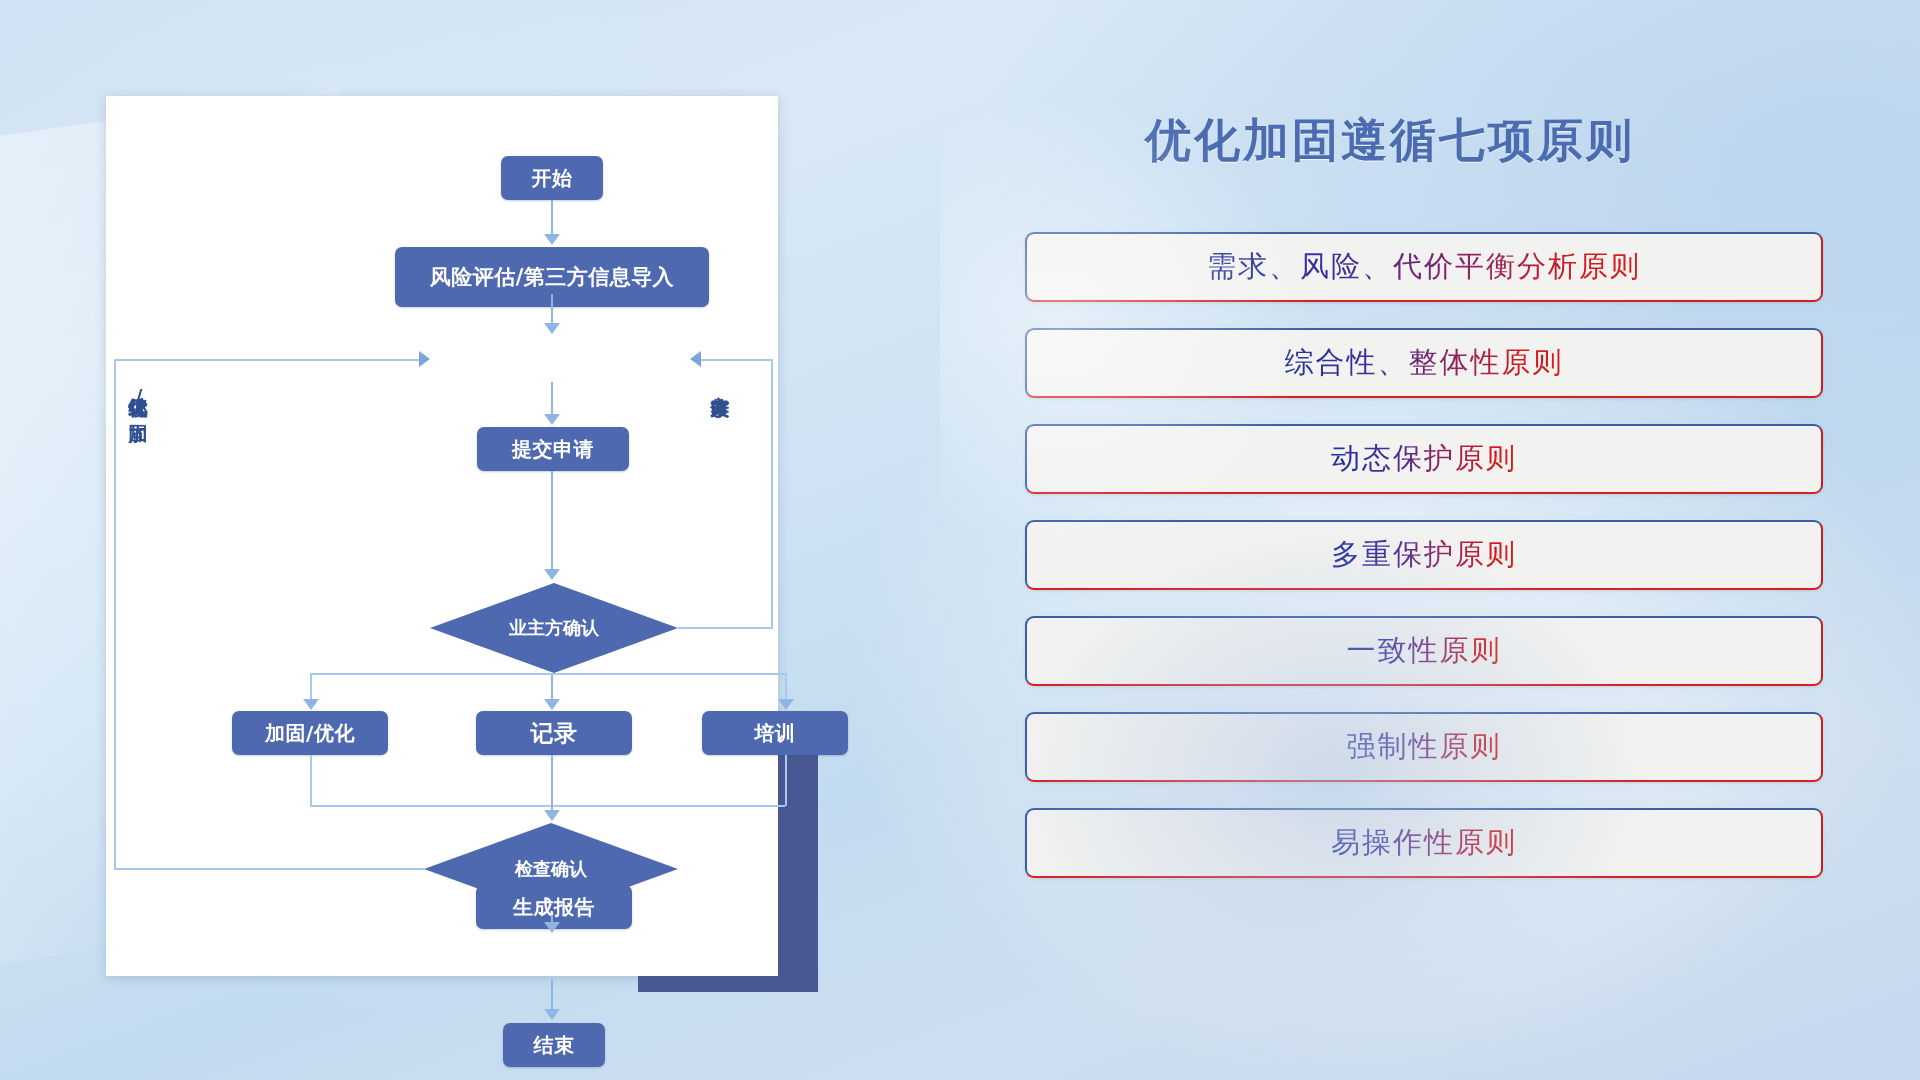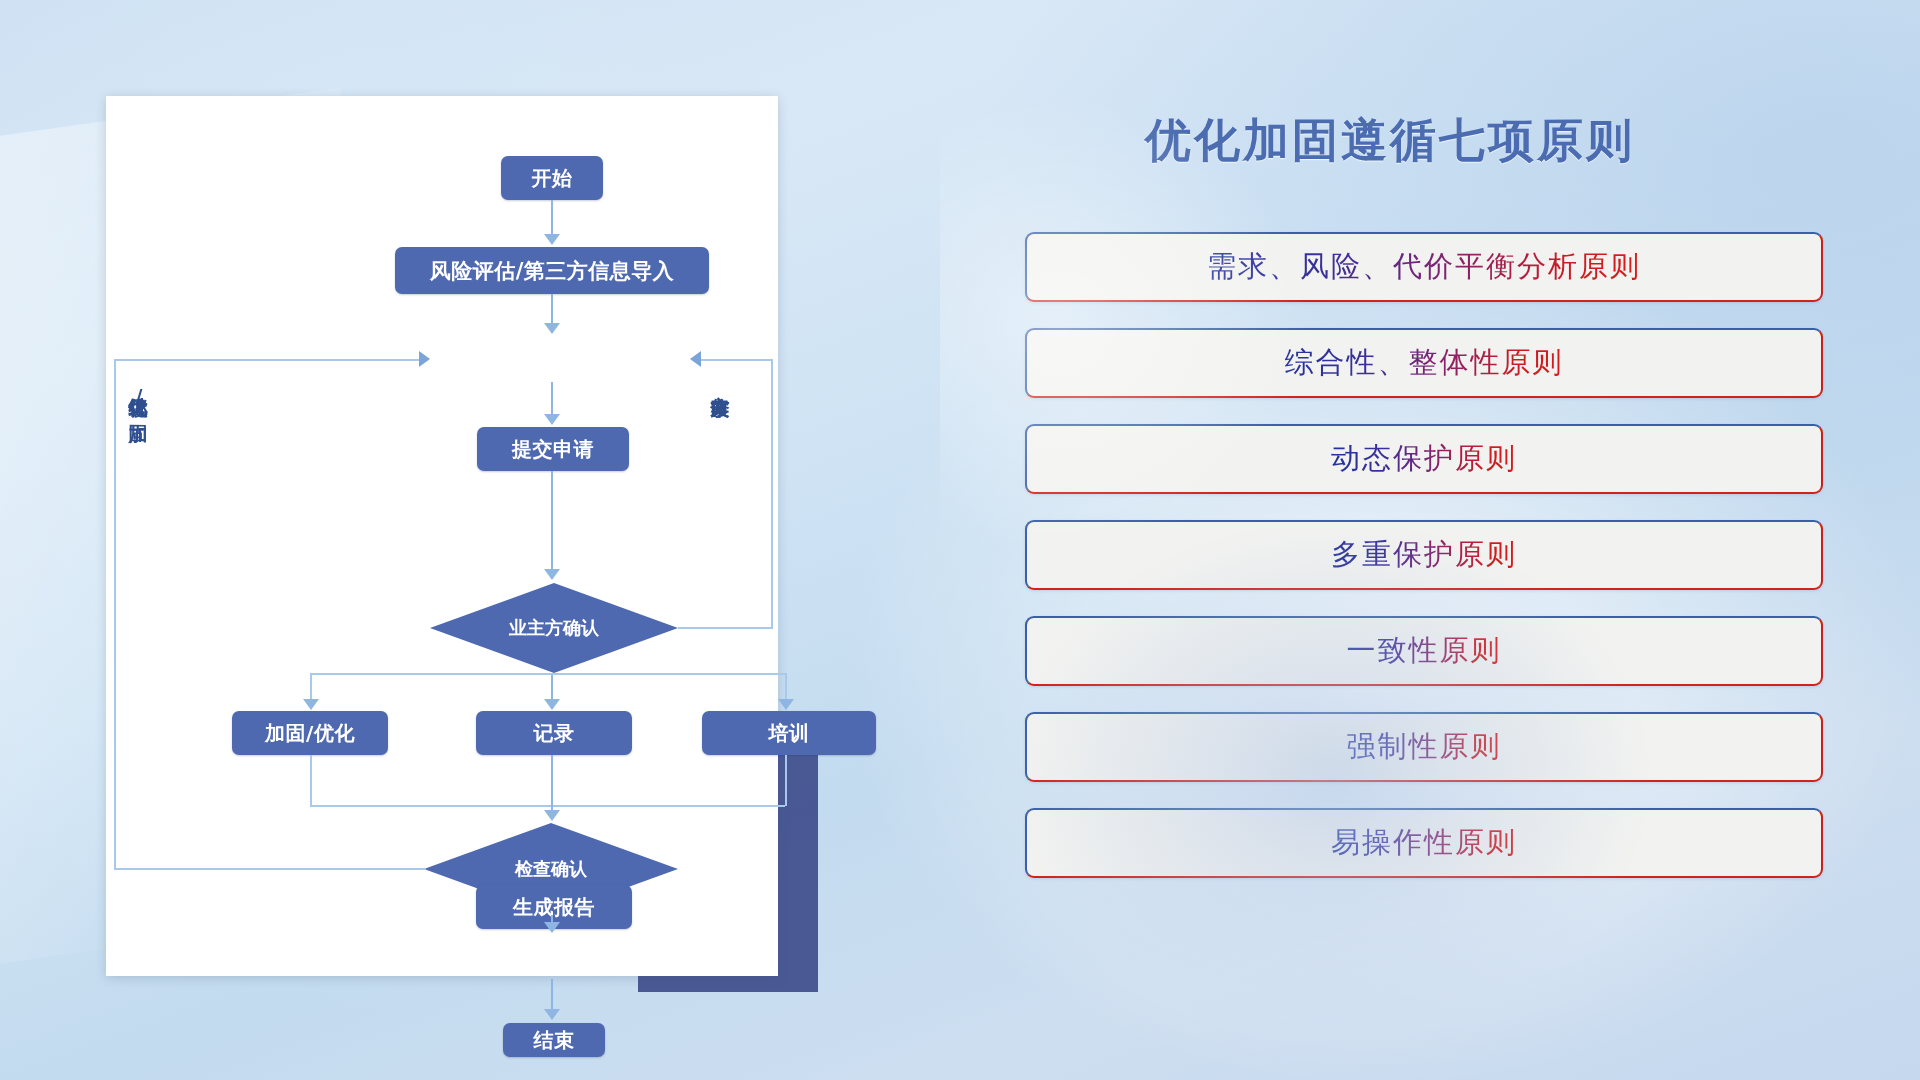--- a/index.html
+++ b/index.html
@@ -69,28 +69,28 @@
     border-radius: 7px;
     display: flex;
     align-items: center;
     justify-content: center;
     font-weight: bold;
     letter-spacing: 0.5px;
     white-space: nowrap;
     box-shadow: 0 1px 2px rgba(40,60,110,0.25);
   }
   .node.n-start   { left: 395px; top: 60px;  width: 102px; height: 44px; font-size: 20px; }
-  .node.n-risk    { left: 289px; top: 151px; width: 314px; height: 47px; font-size: 21px; }
+  .node.n-risk    { left: 289px; top: 151px; width: 314px; height: 60px; font-size: 21px; }
   .node.n-plan    { left: 328px; top: 240px; width: 250px; height: 46px; font-size: 21px; }
   .node.n-submit  { left: 371px; top: 331px; width: 152px; height: 44px; font-size: 20px; }
   .node.n-reinf   { left: 126px; top: 615px; width: 156px; height: 44px; font-size: 20px; }
-  .node.n-record  { left: 370px; top: 615px; width: 156px; height: 44px; font-size: 20px; }
-  .node.n-train   { left: 596px; top: 615px; width: 174px; height: 44px; font-size: 20px; }
+  .node.n-record  { left: 370px; top: 615px; width: 156px; height: 44px; font-size: 23px; }
+  .node.n-train   { left: 596px; top: 615px; width: 146px; height: 44px; font-size: 20px; }
   .node.n-report  { left: 370px; top: 789px; width: 156px; height: 44px; font-size: 20px; }
-  .node.n-end     { left: 397px; top: 927px; width: 102px; height: 34px; font-size: 20px; }
+  .node.n-end     { left: 397px; top: 927px; width: 102px; height: 44px; font-size: 20px; }
 
   
   .diamond {
     position: absolute;
     background: #4e69b0;
     color: #fff;
     font-weight: bold;
     font-size: 18px;
     display: flex;
     align-items: center;

